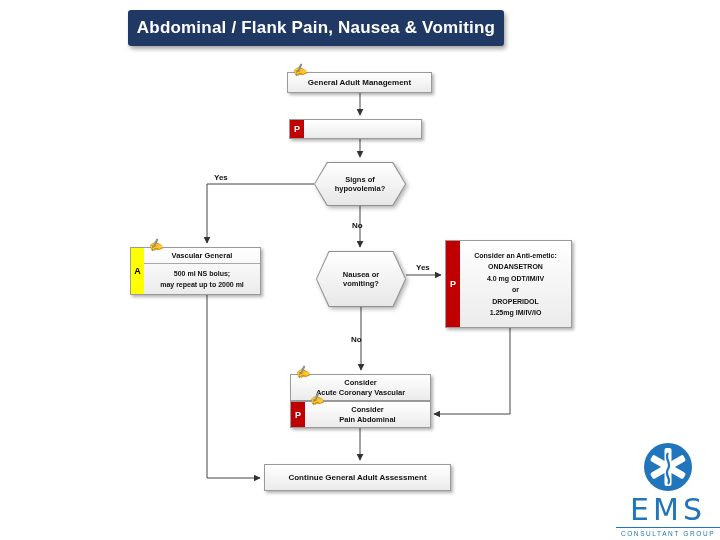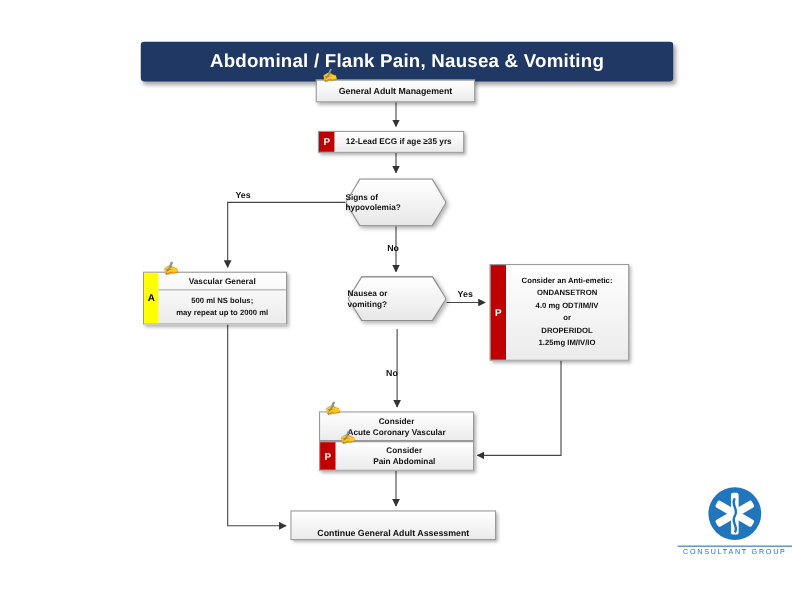--- a/index.html
+++ b/index.html
@@ -3,26 +3,25 @@
 <meta charset="utf-8">
 <style>
   * { margin:0; padding:0; box-sizing:border-box; }
   html,body { background:#ffffff; }
   body { font-family:"Liberation Sans", sans-serif; }
   #slide {
     position:relative; width:720px; height:540px; background:#ffffff;
     overflow:hidden; margin:0 auto;
   }
   .title-bar {
-    position:absolute; left:128px; top:10px; width:484px; height:36px;
+    position:absolute; left:128px; top:10px; width:376px; height:36px;
     background:#1F3864; color:#ffffff; border-radius:3px;
     display:flex; align-items:center; justify-content:center;
     font-size:17px; font-weight:bold; letter-spacing:.2px;
     box-shadow:2px 3px 4px rgba(0,0,0,.35);
-    margin-top:28px;
   }
   .connectors { position:absolute; left:0; top:0; pointer-events:none; }
 
   .fbox {
     position:absolute; background:linear-gradient(180deg,#ffffff 0%,#ebebeb 100%);
     border:1px solid #9a9a9a; box-shadow:2px 2px 3px rgba(0,0,0,.3);
     display:flex; align-items:stretch; font-weight:bold; color:#111;
   }
   .fbox .content {
     flex:1; display:flex; flex-direction:column; align-items:center;
@@ -46,21 +45,21 @@
   .hex-outer {
     position:absolute; inset:0; background:#8f8f8f;
     clip-path:polygon(0 50%,14% 0,86% 0,100% 50%,86% 100%,14% 100%);
   }
   .hex-inner {
     position:absolute; inset:1px; background:linear-gradient(180deg,#ffffff,#e7e7e7);
     clip-path:polygon(0 50%,14% 0,86% 0,100% 50%,86% 100%,14% 100%);
   }
   .hex-text {
     position:absolute; inset:0; display:flex; flex-direction:column;
-    align-items:flex-start; justify-content:center; text-align:center;
+    align-items:center; justify-content:center; text-align:center;
     font-size:7.5px; line-height:9.5px; font-weight:bold; color:#111;
   }
   .branch-label { position:absolute; font-size:8px; font-weight:bold; color:#111; }
 
   .vc-title {
     height:16px; width:100%; border-bottom:1px solid #a8a8a8;
     display:flex; align-items:center; justify-content:center; position:relative;
   }
   .vc-body { flex:1; display:flex; flex-direction:column; align-items:center; justify-content:center; }
 
@@ -102,23 +101,20 @@
 
   <div class="fbox" style="left:287px; top:72px; width:145px; height:21px;">
     <div class="content t8">
       <span class="hand">✍</span>
       <span>General Adult Management</span>
     </div>
   </div>
 
   <div class="fbox" style="left:289px; top:119px; width:133px; height:20px;">
     <div class="badge-strip badge-red">P</div>
-    <div class="content t75">
-      <span>12-Lead ECG if age ≥35 yrs</span>
-    </div>
   </div>
 
   <div class="hex" style="left:314px; top:162px; width:92px; height:44px;">
     <div class="hex-outer"></div>
     <div class="hex-inner"></div>
     <div class="hex-text">
       <span>Signs of</span>
       <span>hypovolemia?</span>
     </div>
   </div>
@@ -133,21 +129,21 @@
         <span class="hand">✍</span>
         <span>Vascular General</span>
       </div>
       <div class="vc-body t7">
         <span>500 ml NS bolus;</span>
         <span>may repeat up to 2000 ml</span>
       </div>
     </div>
   </div>
 
-  <div class="hex" style="left:316px; top:251px; width:90px; height:41px;">
+  <div class="hex" style="left:316px; top:251px; width:90px; height:56px;">
     <div class="hex-outer"></div>
     <div class="hex-inner"></div>
     <div class="hex-text">
       <span>Nausea or</span>
       <span>vomiting?</span>
     </div>
   </div>
 
   <span class="branch-label" style="left:416px; top:263px;">Yes</span>
   <span class="branch-label" style="left:351px; top:335px;">No</span>
@@ -174,32 +170,33 @@
 
   <div class="fbox" style="left:290px; top:401px; width:141px; height:27px;">
     <div class="badge-strip badge-red">P</div>
     <div class="content t75">
       <span class="hand">✍</span>
       <span>Consider</span>
       <span>Pain Abdominal</span>
     </div>
   </div>
 
-  <div class="fbox" style="left:264px; top:464px; width:187px; height:27px;align-items:flex-end;">
+  <div class="fbox" style="left:264px; top:464px; width:187px; height:27px;">
     <div class="content t8">
       <span>Continue General Adult Assessment</span>
     </div>
   </div>
 
   <div class="logo">
     <svg class="logo-mark" width="54" height="54" viewBox="0 0 54 54">
       <circle cx="27" cy="27" r="24" fill="#2175BC"></circle>
       <g fill="#ffffff">
         <rect x="23.5" y="8" width="7" height="38" rx="2"></rect>
         <rect x="23.5" y="8" width="7" height="38" rx="2" transform="rotate(60 27 27)"></rect>
         <rect x="23.5" y="8" width="7" height="38" rx="2" transform="rotate(120 27 27)"></rect>
       </g>
       <path d="M27 13 C23 19, 31 23, 27 29 C23 35, 31 39, 27 44" stroke="#2175BC" stroke-width="2.2" fill="none"></path>
     </svg>
+    <div class="logo-brand">EMS</div>
     <div class="logo-sub">CONSULTANT GROUP</div>
   </div>
 
 </div>
 
 </body></html>

